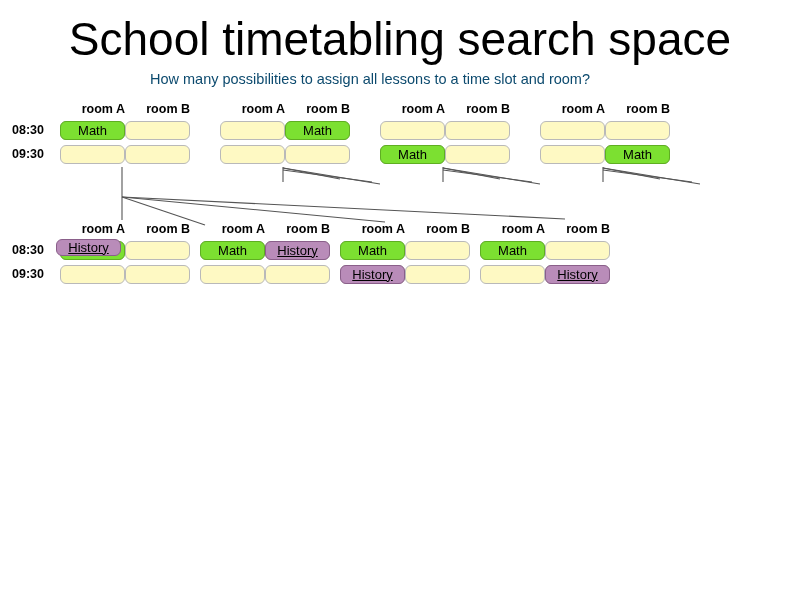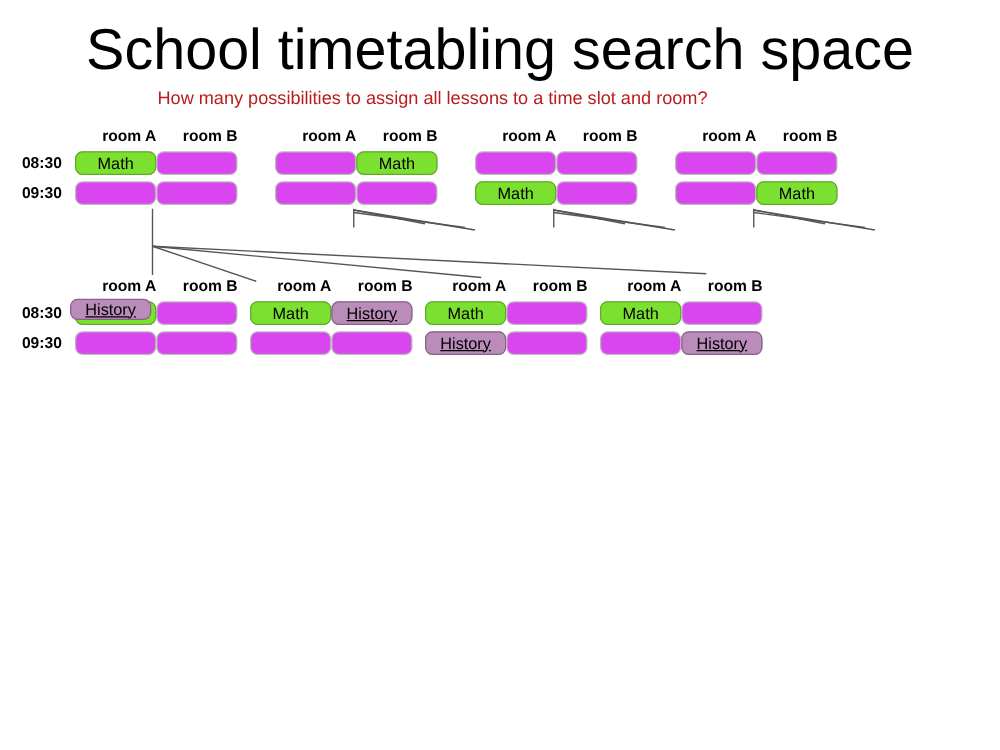--- a/index.html
+++ b/index.html
@@ -31,21 +31,22 @@
   }
   #subtitle {
     position: absolute;
     left: 0;
     top: 69px;
     width: 692px;
     text-align: center;
     font-size: 14.5px;
     font-weight: normal;
     line-height: 20px;
-    color: #b91c1c;
+    color: #0c4a6e;
+    padding-left: 24px;
   }
 
   
   #connectors {
     position: absolute;
     left: 0;
     top: 0;
     width: 800px;
     height: 600px;
     pointer-events: none;
@@ -62,41 +63,41 @@
   }
   .grid .hdr-row {
     height: 18px;
   }
   .grid .body-row {
     height: 24px;
   }
 
   .timelabel {
     width: 48px;
-    text-align: center;
+    text-align: left;
     padding-right: 5px;
     font-size: 12.5px;
     font-weight: bold;
     line-height: 14px;
     box-sizing: border-box;
     white-space: nowrap;
   }
   .roomhdr {
     text-align: right;
     font-size: 12.5px;
     font-weight: bold;
     line-height: 14px;
     white-space: nowrap;
   }
 
   .cell {
     height: 19px;
     border: 1px solid #b9b9b9;
     border-radius: 6px;
-    background: #d946ef;
+    background: #fef9c3;
     box-sizing: border-box;
     position: relative;
     display: flex;
     align-items: center;
     justify-content: center;
   }
 
   .pill {
     position: absolute;
     left: -1px;

